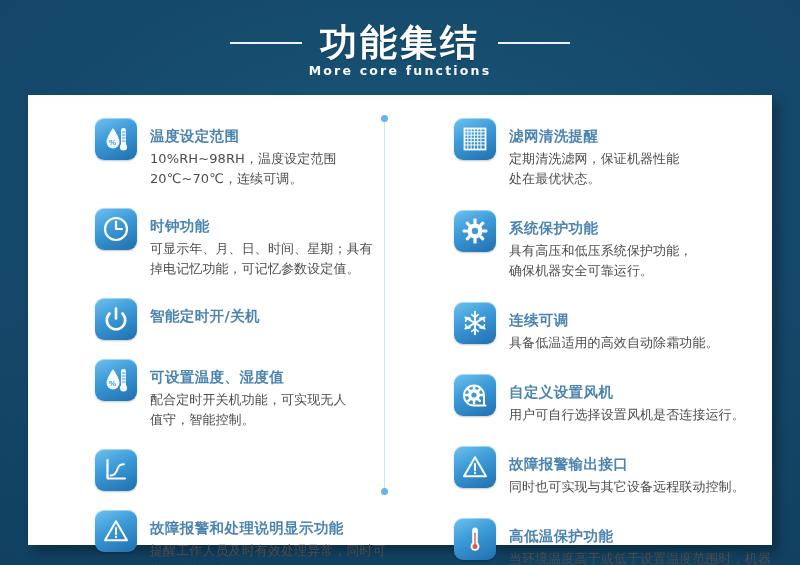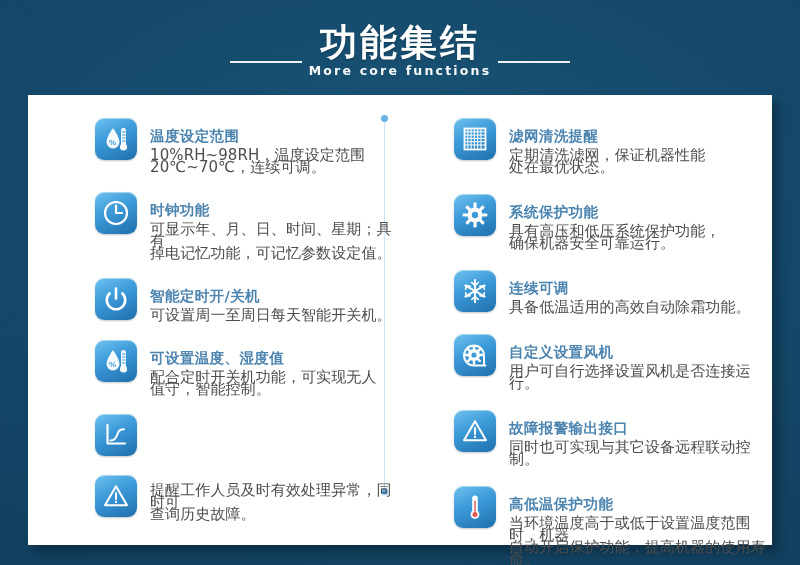--- a/index.html
+++ b/index.html
@@ -13,21 +13,21 @@
     background:
       radial-gradient(ellipse 900px 500px at 50% 30%, #1a5576 0%, #14486a 45%, #113f5e 100%);
     overflow:hidden;
   }
 
   
   .header{
     position:absolute;left:0;top:0;width:800px;height:95px;
     display:flex;flex-direction:column;align-items:center;justify-content:center;
   }
-  .title-row{display:flex;align-items:flex-end;justify-content:center;gap:18px;margin-top:6px;}
+  .title-row{display:flex;align-items:center;justify-content:center;gap:18px;margin-top:6px;}
   .rule{width:72px;height:2px;background:#ffffff;opacity:.92;}
   .title{
     color:#ffffff;font-size:37px;line-height:40px;font-weight:bold;
     letter-spacing:3px;
     text-shadow:0 1px 2px rgba(0,0,0,.25);
   }
   .subtitle{
     color:#ffffff;font-size:12.5px;font-weight:bold;letter-spacing:2.2px;
     opacity:.97;
   }
@@ -68,21 +68,21 @@
     display:flex;align-items:center;justify-content:center;
   }
   .icon svg{display:block;}
 
   .ftext{padding-top:1px;margin-top:8px;}
   .fhead{
     color:#4c84b0;font-size:14.5px;font-weight:bold;line-height:19px;
     letter-spacing:.4px;margin:0 0 3px 0;
   }
   .fdesc{
-    color:#4d4d4d;font-size:15px;line-height:12px;letter-spacing:.1px;
+    color:#4d4d4d;font-size:13px;line-height:20px;letter-spacing:.1px;
     margin:0;white-space:pre-line;
   }
 </style>
 </head>
 <body>
 
 <div class="page">
 
   <div class="header">
     <div class="title-row">
@@ -140,21 +140,20 @@
 
     <div class="feature">
       <span class="icon">
         <svg width="30" height="30" viewBox="0 0 30 30" fill="none">
           <path d="M8.6 9.5 a9.2 9.2 0 1 0 12.8 0" stroke="#ffffff" stroke-width="2.6" stroke-linecap="round"></path>
           <line x1="15" y1="4.5" x2="15" y2="14.5" stroke="#ffffff" stroke-width="2.6" stroke-linecap="round"></line>
         </svg>
       </span>
       <div class="ftext">
         <p class="fhead">智能定时开/关机</p>
-        <p class="fdesc">可设置周一至周日每天智能开关机。</p>
       </div>
     </div>
 
     <div class="feature">
       <span class="icon">
         <svg width="30" height="30" viewBox="0 0 30 30" fill="none">
           <path d="M12 4 C12 4 5.5 13 5.5 18 a6.5 6.5 0 0 0 13 0 C18.5 13 12 4 12 4 Z" fill="#ffffff" opacity=".95"></path>
           <text x="11.5" y="21" font-size="8" font-weight="bold" fill="#3d9bd9" text-anchor="middle" font-family="sans-serif">%</text>
           <rect x="20" y="4" width="5" height="19" rx="2.4" fill="#ffffff" opacity=".95"></rect>
           <circle cx="22.5" cy="23" r="3.6" fill="#ffffff" opacity=".95"></circle>
@@ -184,20 +183,21 @@
 
     <div class="feature">
       <span class="icon">
         <svg width="30" height="30" viewBox="0 0 30 30" fill="none">
           <path d="M15 5.2 L26 24.2 H4 Z" stroke="#ffffff" stroke-width="2" stroke-linejoin="round" fill="none"></path>
           <line x1="15" y1="12" x2="15" y2="18.3" stroke="#ffffff" stroke-width="2" stroke-linecap="round"></line>
           <circle cx="15" cy="21" r="1.15" fill="#ffffff"></circle>
         </svg>
       </span>
       <div class="ftext">
+        <p class="fhead">故障报警和处理说明显示功能</p>
         <p class="fdesc">提醒工作人员及时有效处理异常，同时可
 查询历史故障。</p>
       </div>
     </div>
 
   </div>
 
   <div class="col right">
 
     <div class="feature">

